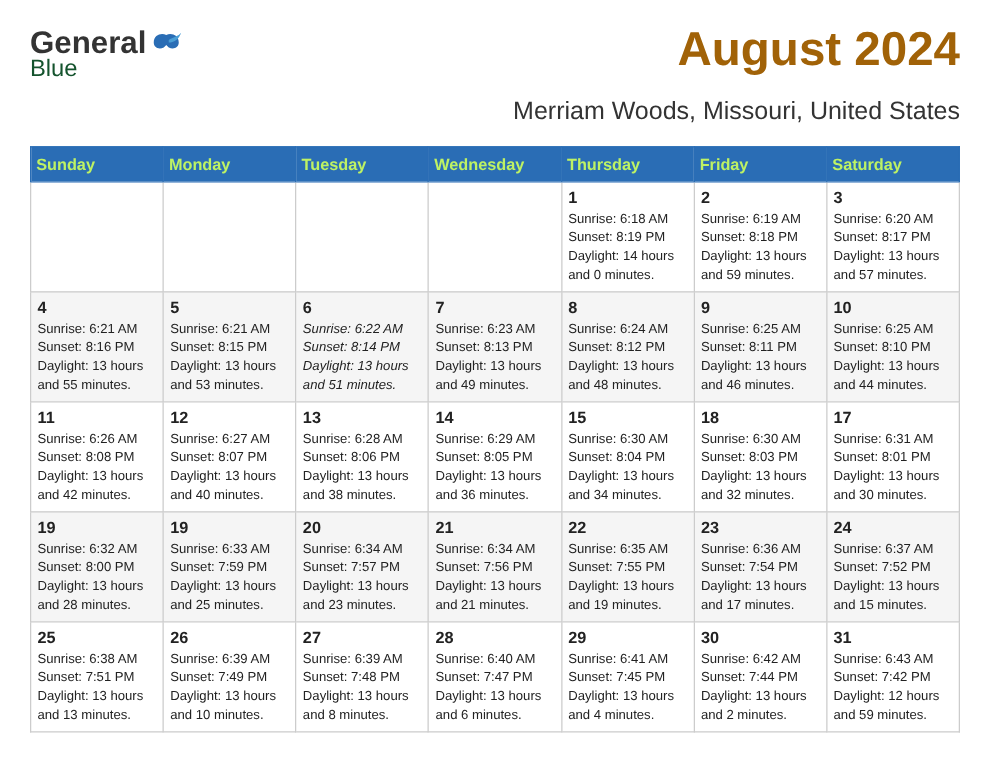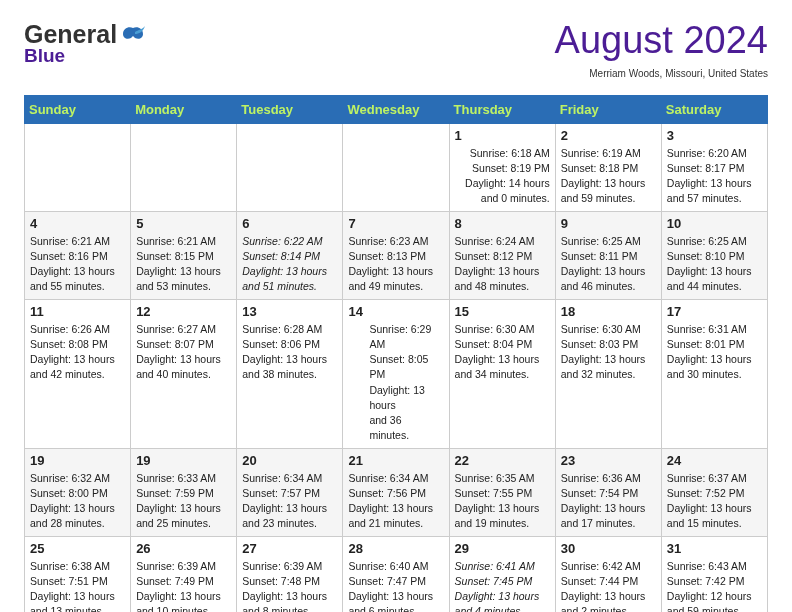--- a/index.html
+++ b/index.html
@@ -19,28 +19,28 @@
     .logo {
       display: flex;
       flex-direction: column;
       align-items: flex-start;
     }
     .title-block {
       text-align: right;
     }
     .calendar-title {
       font-size: 38px;
-      font-weight: normal;
-      color: #4c1d95;
+      font-weight: bold;
+      color: #a16207;
       line-height: 1.1;
     }
     .calendar-subtitle {
-      font-size: 10px;
+      font-size: 20px;
       color: #333;
-      margin-top: 6px;
+      margin-top: 16px;
     }
     table {
       width: 100%;
       border-collapse: collapse;
       table-layout: fixed;
     }
     thead tr th {
       background-color: #2a6db5;
       color: #bef264;
       font-size: 13px;
@@ -80,21 +80,21 @@
 
 <div class="header-area">
   <div class="logo">
     <div style="display:flex;align-items:center;gap:2px;">
       <span style="font-size:25px;font-weight:bold;color:#333;">General</span>
       <svg width="24" height="18" viewBox="0 0 24 18" style="margin-left:2px;">
         <path d="M12 2 C16 0, 22 2, 22 8 C22 12, 18 14, 14 12 L12 10 L10 12 C6 14, 2 12, 2 8 C2 2, 8 0, 12 2Z" fill="#2a6db5"></path>
         <path d="M14 6 C17 4, 22 3, 24 0 C22 6, 18 8, 14 8Z" fill="#4a9ed5"></path>
       </svg>
     </div>
-    <span style="font-size:19px;font-weight:bold;color:#4c1d95;margin-top:-4px;">Blue</span>
+    <span style="font-size:19px;font-weight:normal;color:#14532d;margin-top:-4px;">Blue</span>
   </div>
   <div class="title-block">
     <div class="calendar-title">August 2024</div>
     <div class="calendar-subtitle">Merriam Woods, Missouri, United States</div>
   </div>
 </div>
 
 <table>
   <thead>
     <tr>
@@ -108,21 +108,21 @@
       </tr>
   </thead>
   <tbody id="calendar-body">
   <tr>
         <td class="empty-cell"></td>
         <td class="empty-cell"></td>
         <td class="empty-cell"></td>
         <td class="empty-cell"></td>
         <td>
           <div class="day-number">1</div>
-          <div class="day-info" style="white-space: pre-line; text-align: right;">Sunrise: 6:18 AM
+          <div class="day-info" style="white-space: pre-line;">Sunrise: 6:18 AM
 Sunset: 8:19 PM
 Daylight: 14 hours
 and 0 minutes.</div>
         </td>
         <td>
           <div class="day-number">2</div>
           <div class="day-info" style="white-space: pre-line;">Sunrise: 6:19 AM
 Sunset: 8:18 PM
 Daylight: 13 hours
 and 59 minutes.</div>
@@ -203,21 +203,21 @@
         </td>
         <td>
           <div class="day-number">13</div>
           <div class="day-info" style="white-space: pre-line;">Sunrise: 6:28 AM
 Sunset: 8:06 PM
 Daylight: 13 hours
 and 38 minutes.</div>
         </td>
         <td>
           <div class="day-number">14</div>
-          <div class="day-info" style="white-space: pre-line; margin-left: 21px;">Sunrise: 6:29 AM
+          <div class="day-info" style="white-space: pre-line;">Sunrise: 6:29 AM
 Sunset: 8:05 PM
 Daylight: 13 hours
 and 36 minutes.</div>
         </td>
         <td>
           <div class="day-number">15</div>
           <div class="day-info" style="white-space: pre-line;">Sunrise: 6:30 AM
 Sunset: 8:04 PM
 Daylight: 13 hours
 and 34 minutes.</div>
@@ -312,21 +312,21 @@
         </td>
         <td>
           <div class="day-number">28</div>
           <div class="day-info" style="white-space: pre-line;">Sunrise: 6:40 AM
 Sunset: 7:47 PM
 Daylight: 13 hours
 and 6 minutes.</div>
         </td>
         <td>
           <div class="day-number">29</div>
-          <div class="day-info" style="white-space: pre-line; font-style: italic;">Sunrise: 6:41 AM
+          <div class="day-info" style="white-space: pre-line;">Sunrise: 6:41 AM
 Sunset: 7:45 PM
 Daylight: 13 hours
 and 4 minutes.</div>
         </td>
         <td>
           <div class="day-number">30</div>
           <div class="day-info" style="white-space: pre-line;">Sunrise: 6:42 AM
 Sunset: 7:44 PM
 Daylight: 13 hours
 and 2 minutes.</div>

